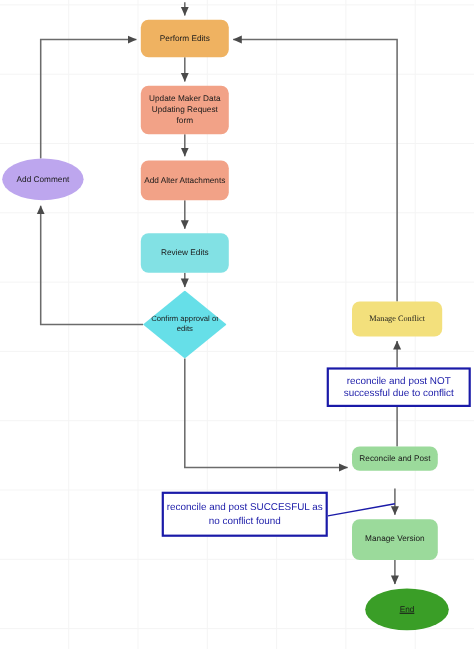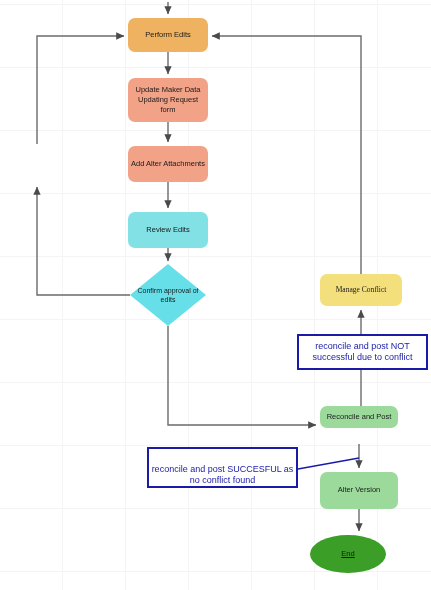--- a/index.html
+++ b/index.html
@@ -49,38 +49,38 @@
   .n-reconcile { left:320px; top:406px; width:78px; height:22px; background:#9bda9b; border-radius:7px; }
   .n-alter     { left:320px; top:472px; width:78px; height:37px; background:#9bda9b; border-radius:7px; }
   .diamond {
     left: 130px; top: 264px; width: 76px; height: 62px;
     background: #66dfe8;
     clip-path: polygon(50% 0%, 100% 50%, 50% 100%, 0% 50%);
     font-size: 7px;
   }
   .ellipse { border-radius: 50%; }
   .n-comment { left:2px; top:144px; width:74px; height:38px; background:#bda6ee; }
-  .n-end     { left:310px; top:535px; width:76px; height:38px; background:#3a9e27; color:#1a1a1a;text-decoration:underline; }
+  .n-end     { left:332px; top:535px; width:76px; height:38px; background:#3a9e27; color:#1a1a1a;text-decoration:underline; }
   .note {
     position: absolute;
     box-sizing: border-box;
     border: 2px solid #1a1aa8;
     background: #ffffff;
     color: #1a1aa8;
     font-size: 9px;
     line-height: 1.25;
     text-align: center;
     display: flex;
     align-items: center;
     justify-content: center;
     z-index: 4;
     font-family: "Liberation Sans", sans-serif;
   }
   .note-conflict { left:297px; top:334px; width:131px; height:36px; }
-  .note-success  { left:147px; top:447px; width:151px; height:41px;align-items:flex-end; }
+  .note-success  { left:147px; top:447px; width:151px; height:41px; }
 </style>
 </head>
 <body>
 
 <div id="canvas">
 
   <svg id="edges" viewBox="0 0 431 590">
     <defs>
       <marker id="arrow" markerWidth="7" markerHeight="7" refX="5.6" refY="3" orient="auto">
         <path d="M0,0.4 L5.8,3 L0,5.6 z" fill="#4a4a4a"></path>
@@ -118,31 +118,34 @@
   </div>
 
   <div class="node proc n-review">
     <span class="lbl">Review Edits</span>
   </div>
 
   <div class="node diamond">
     <span class="lbl">Confirm approval of edits</span>
   </div>
 
+  <div class="node ellipse n-comment">
+    <span class="lbl">Add Comment</span>
+  </div>
 
   <div class="node proc n-manage">
     <span class="lbl">Manage Conflict</span>
   </div>
 
   <div class="node proc n-reconcile">
     <span class="lbl">Reconcile and Post</span>
   </div>
 
   <div class="node proc n-alter">
-    <span class="lbl">Alter Version</span>
+    <span class="lbl">Manage Version</span>
   </div>
 
   <div class="node ellipse n-end">
     <span class="lbl">End</span>
   </div>
 
   <div class="note note-conflict">
     <span class="lbl">reconcile and post NOT successful due to conflict</span>
   </div>
 

